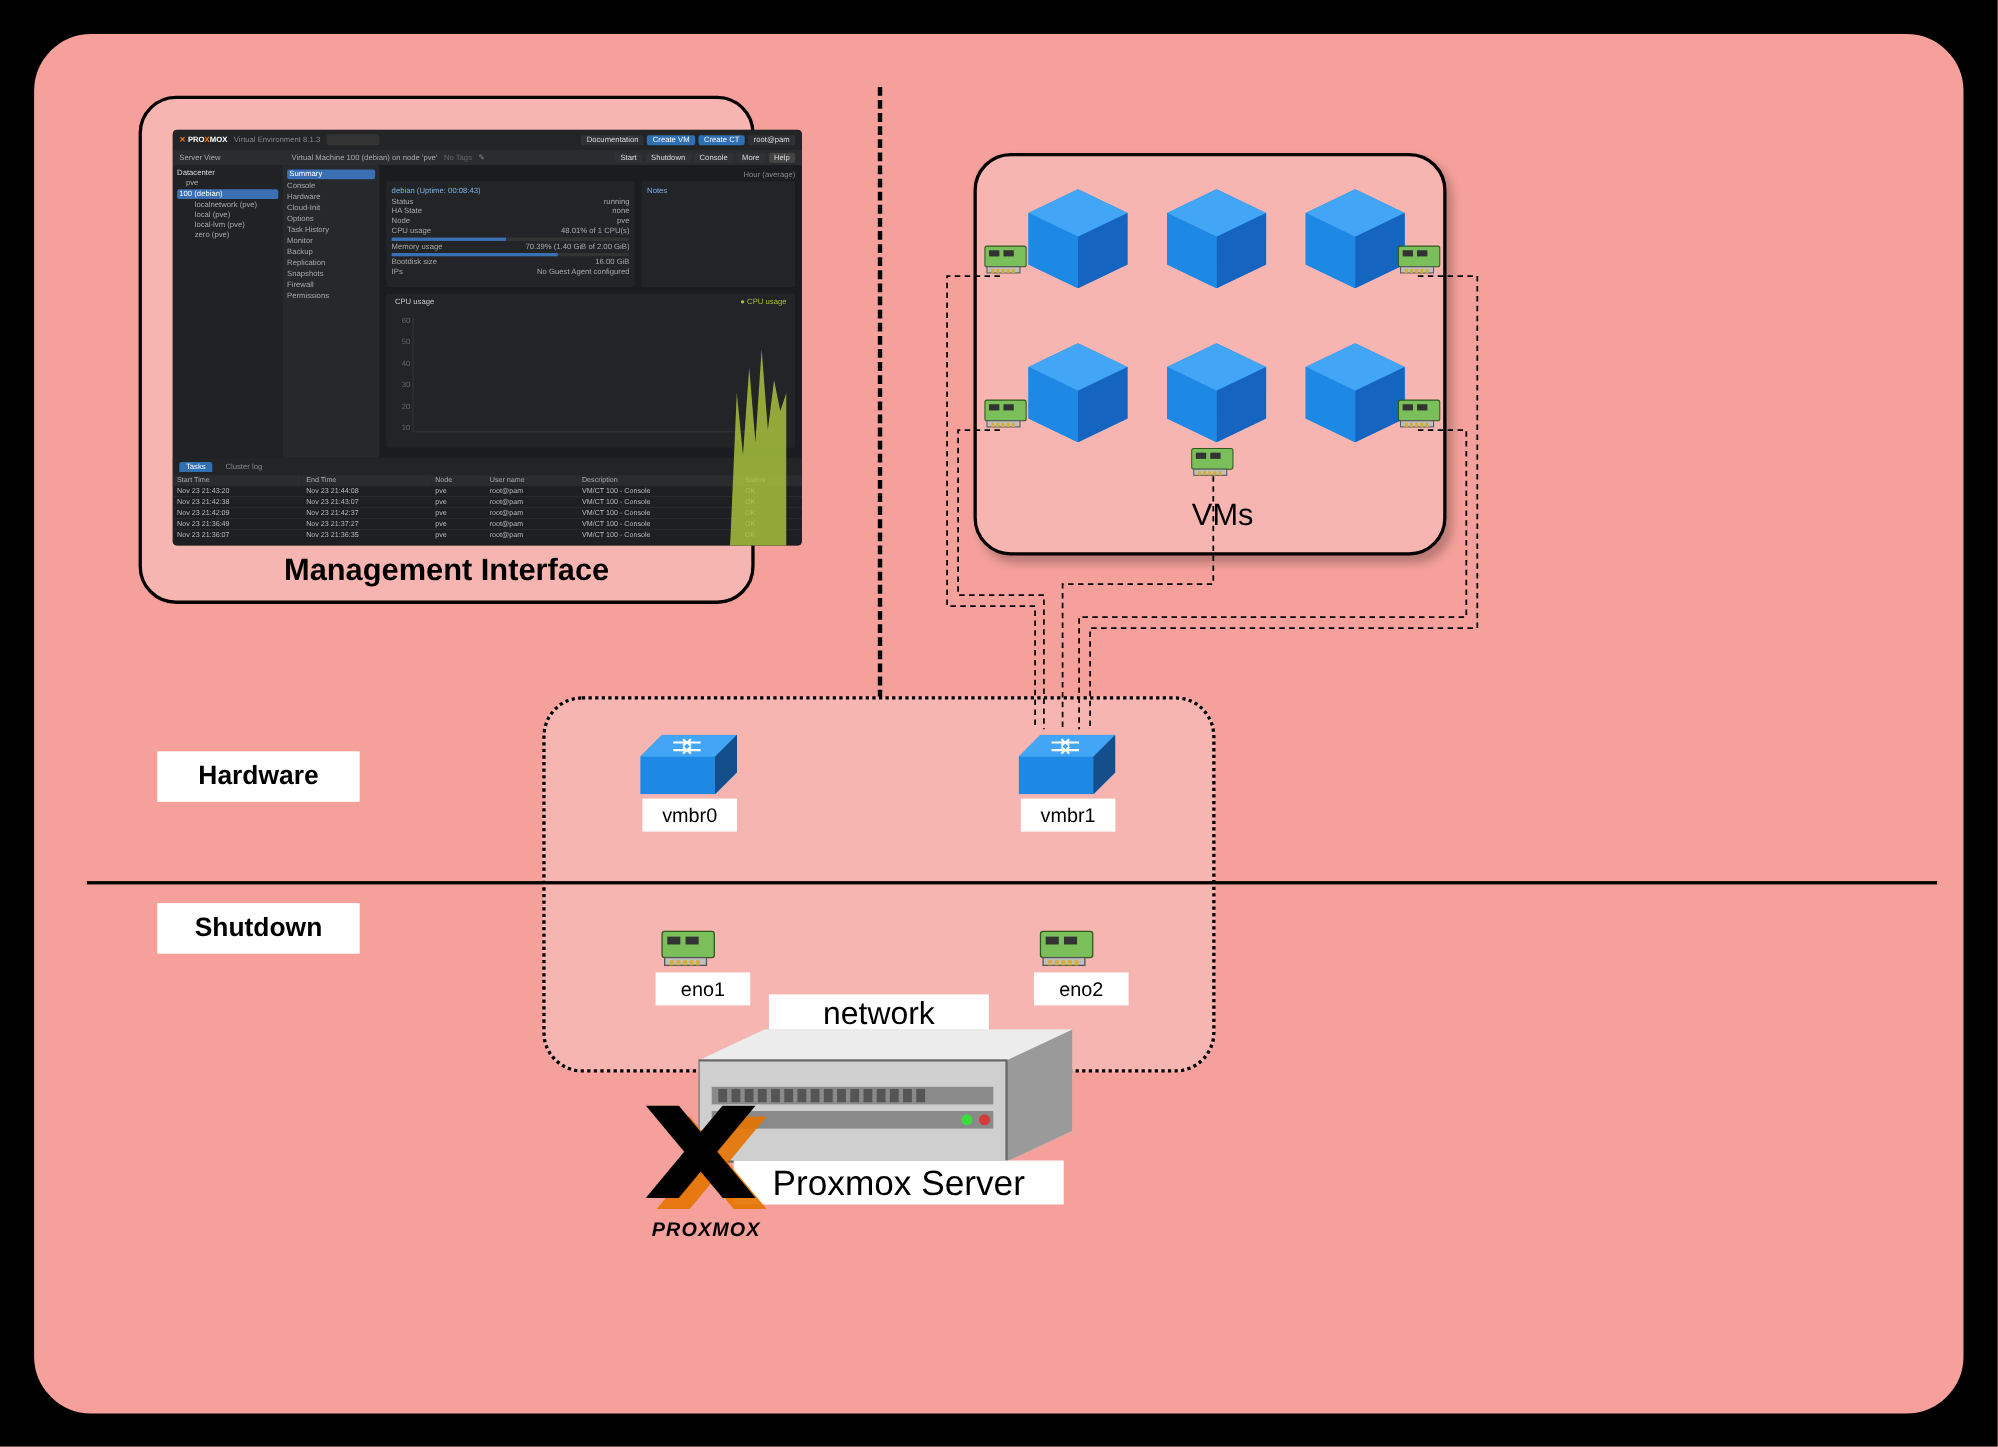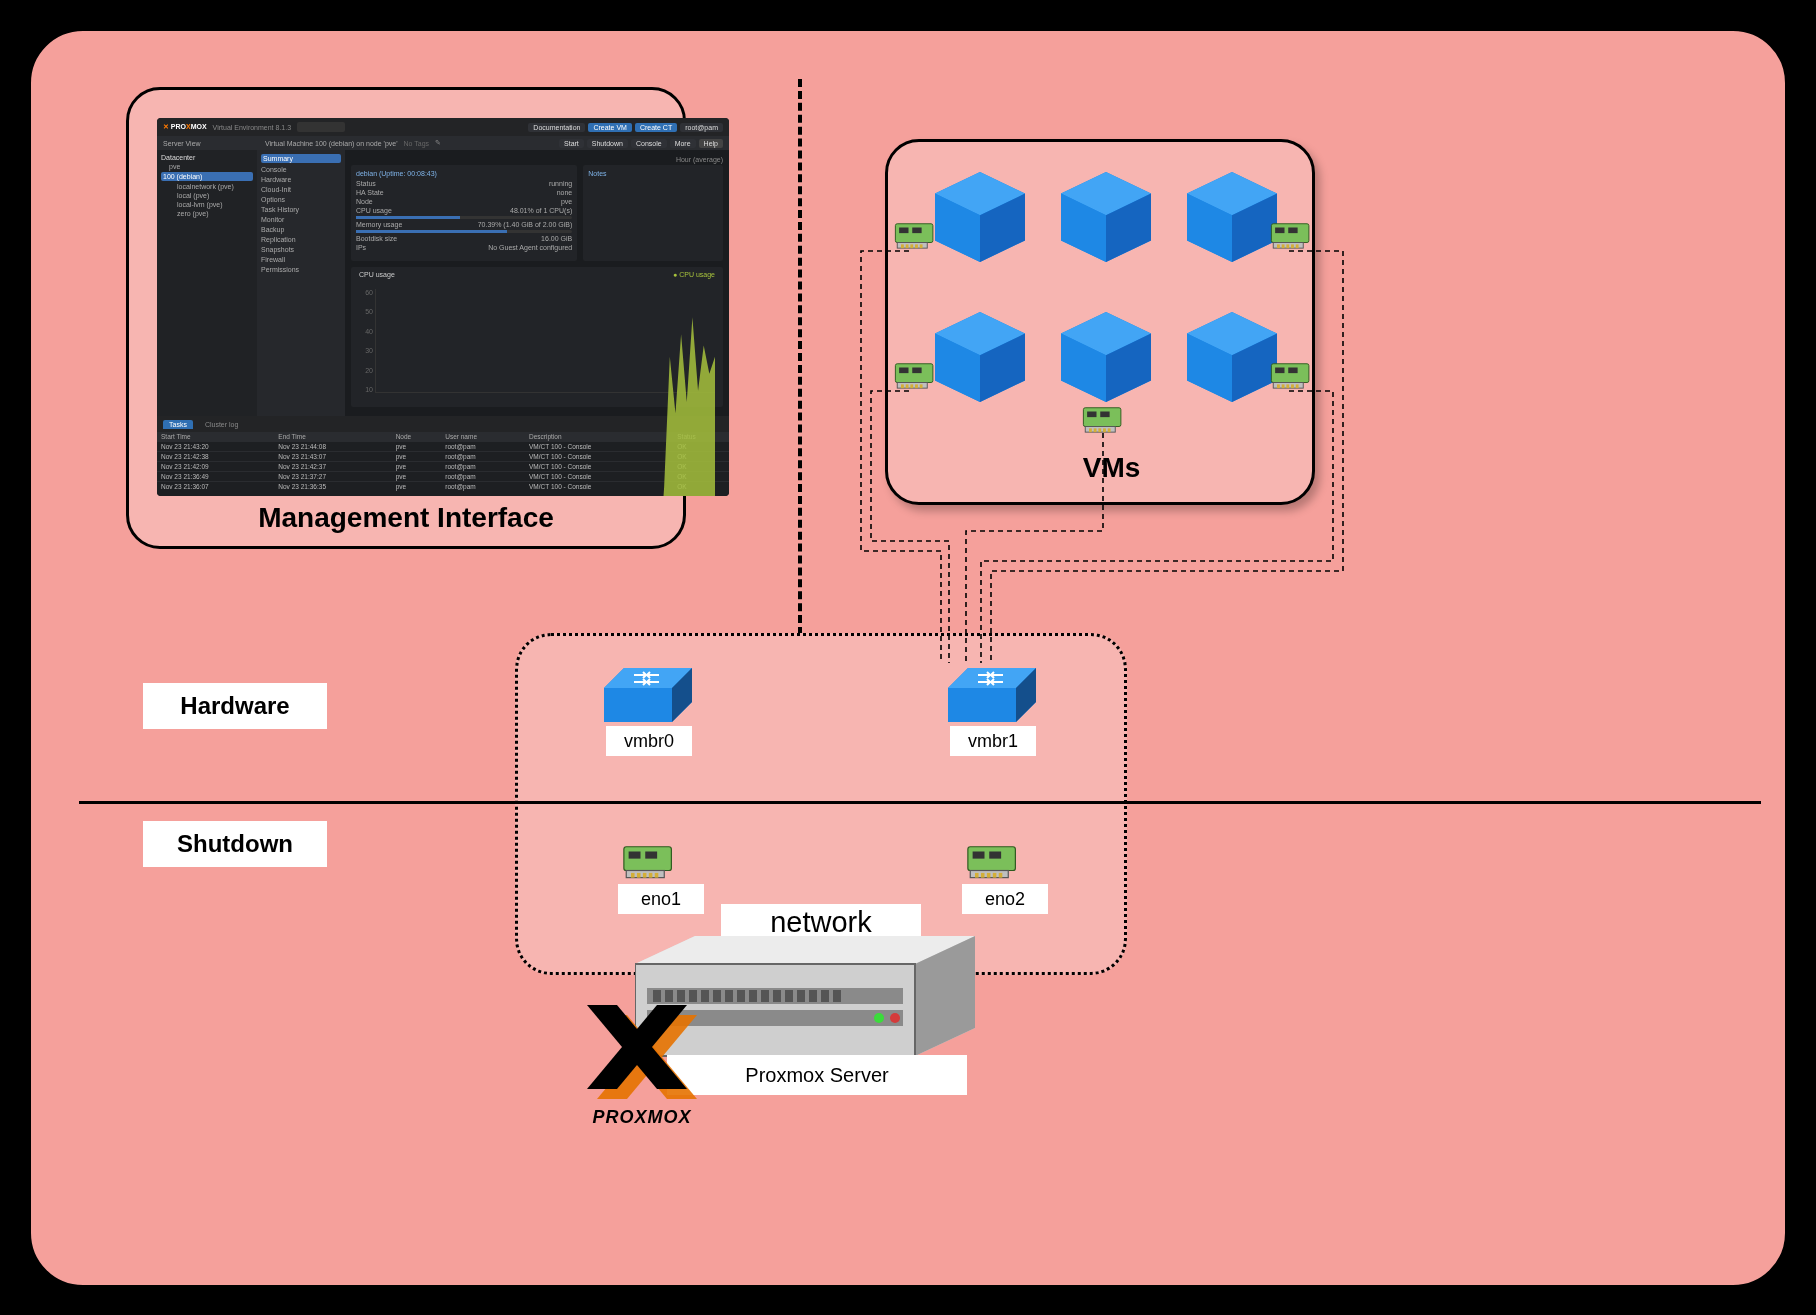--- a/index.html
+++ b/index.html
@@ -107,34 +107,33 @@
     width: 430px; height: 366px;
     background: #f7b5b1;
     border: 3px solid #000;
     border-radius: 34px;
     box-shadow: 5px 6px 9px rgba(0,0,0,0.25);
   }
   .vms-label {
     position: absolute;
     left: 0; right: 0; bottom: 18px;
     text-align: center;
-    font-size: 28px; font-weight: 700; color: #000; margin-left: 23px;
+    font-size: 28px; font-weight: 400; color: #000; margin-left: 23px;
   }
   .cube { position: absolute; width: 100px; height: 90px; }
   .nic { position: absolute; width: 44px; height: 30px; }
 
   
   .net-box {
     position: absolute;
     left: 462px; top: 602px;
     width: 612px; height: 342px;
     background: #f7b5b1;
     border: 3px dotted #000;
     border-radius: 36px;
-    margin-left: 22px;
   }
   .net-label {
     position: absolute;
     left: 50%; transform: translateX(-50%);
     bottom: 32px;
     width: 200px; height: 36px; line-height: 36px;
     background: #fff; text-align: center; font-size: 29px;
   }
   .switch { position: absolute; width: 88px; height: 54px; }
   .label-box {
@@ -169,21 +168,21 @@
   .wires {
     position: absolute; left: 0; top: 0; width: 1760px; height: 1260px; pointer-events: none;
   }
 
   
   .server {
     position: absolute; left: 604px; top: 900px; width: 340px; height: 130px;
   }
   .server-label {
     position: absolute; left: 636px; top: 1024px; width: 300px; height: 40px;
-    background: #fff; text-align: center; font-size: 20px; line-height: 40px;
+    background: #fff; text-align: center; font-size: 32px; line-height: 40px;
   }
 
   .prox-logo {
     position: absolute; left: 536px; top: 974px; width: 150px; height: 140px;
     text-align: center; font-weight: 700;
   }
   .prox-word { font-size: 18px; letter-spacing: 1px; color: #000; margin-top: 4px; font-style: italic; }
 </style>
 </head>
 <body>

